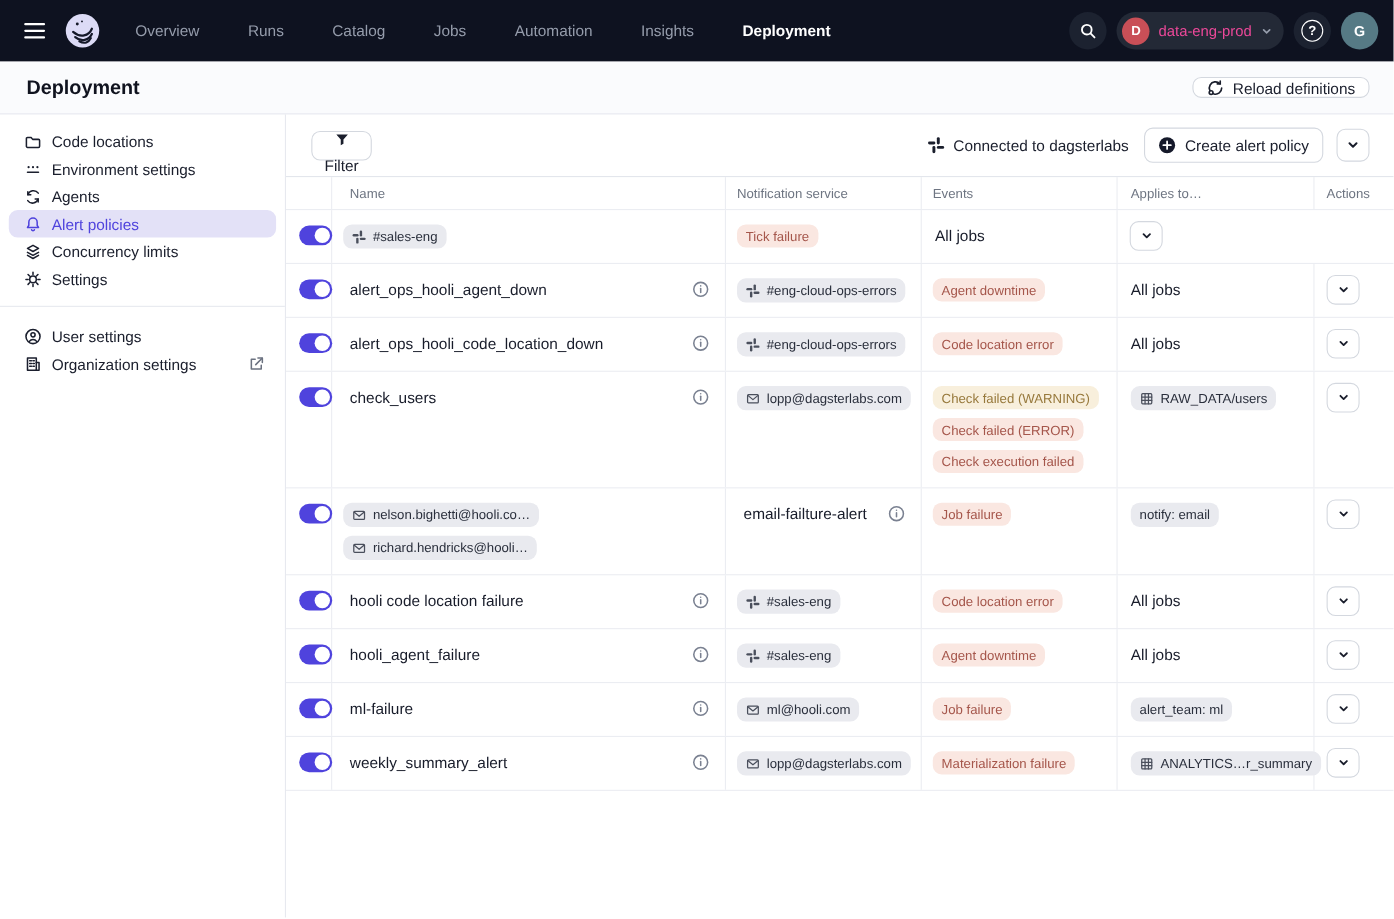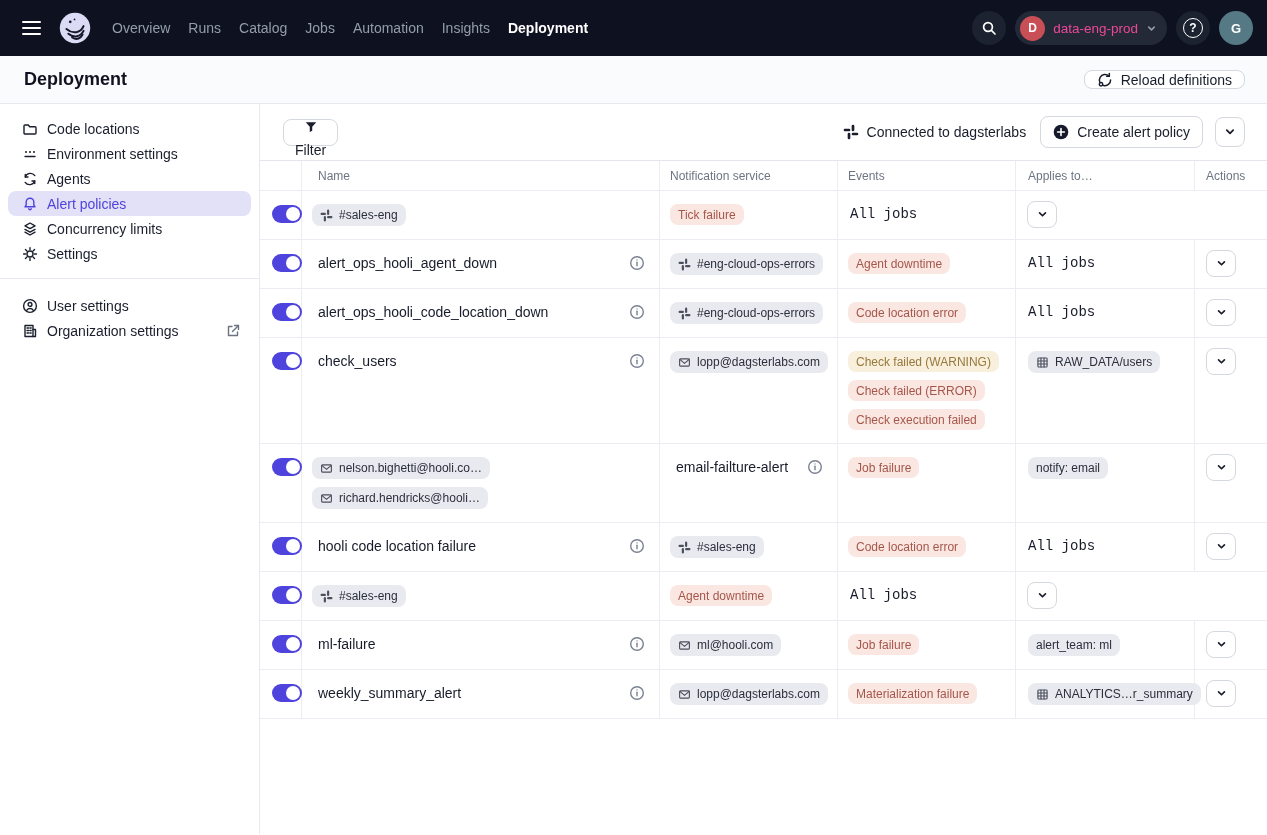--- a/index.html
+++ b/index.html
@@ -4,21 +4,21 @@
 <style>
   * { margin:0; padding:0; box-sizing:border-box; }
   html,body { width:1267px; height:835px; overflow:hidden; background:#fff;
     font-family:"Liberation Sans", sans-serif; color:#181c2a; }
 
   
   .topnav { height:56px; background:#0e1220; display:flex; align-items:center; padding:0 14px 0 14px; }
   .hamburger { width:34px; height:34px; display:flex; flex-direction:column; justify-content:center; gap:4px; background:none; border:none; cursor:pointer; padding:0 8px; }
   .hamburger span { display:block; width:19px; height:2px; background:#fff; border-radius:1px; }
   .logo { width:38px; height:38px; margin:0 6px 0 8px; flex:0 0 auto; }
-  .nav-items { display:flex; align-items:center; gap:18px; margin-left:12px; }
+  .nav-items { display:flex; align-items:center; gap:44px; margin-left:23px; }
   .nav-item { font-size:14px; color:#959cab; cursor:pointer; }
   .nav-item.active { color:#ffffff; font-weight:700; }
   .topnav-right { margin-left:auto; display:flex; align-items:center; gap:9px; }
   .circle-btn { width:34px; height:34px; border-radius:50%; background:#1c2230; border:none; display:flex; align-items:center; justify-content:center; cursor:pointer; color:#fff; }
   .workspace { height:34px; background:#232936; border-radius:17px; display:flex; align-items:center; gap:8px; padding:0 10px 0 5px; cursor:pointer; }
   .ws-badge { width:25px; height:25px; border-radius:50%; background:#c94f57; color:#fff; font-size:12px; font-weight:700; display:flex; align-items:center; justify-content:center; }
   .ws-name { color:#ec4899; font-size:13.5px; }
   .help-q { width:20px; height:20px; border:1.6px solid #fff; border-radius:50%; color:#fff; font-size:12px; font-weight:700; display:flex; align-items:center; justify-content:center; }
   .avatar { width:34px; height:34px; border-radius:50%; background:#567a85; color:#fff; font-size:13px; font-weight:600; display:flex; align-items:center; justify-content:center; cursor:pointer; }
 
@@ -63,21 +63,21 @@
   .info-ic { margin-left:auto; color:#7a8191; display:flex; cursor:pointer; padding-top:2px; }
   .td.c-notif { padding:13px 10px; display:flex; flex-direction:column; gap:8px; align-items:flex-start; }
   .td.c-events { padding:13px 10px; display:flex; flex-direction:column; gap:8px; align-items:flex-start; }
   .td.c-applies { padding:13px 12px; display:flex; flex-direction:column; gap:8px; align-items:flex-start; }
   .td.c-actions { padding:10px 0 0 11px; }
   .pill { display:inline-flex; align-items:center; gap:6px; height:22px; background:#e9eaef; border-radius:8px; padding:0 8px; font-size:12px; color:#2a2f3c; white-space:nowrap; }
   .pill .ic { display:flex; color:#4a4f5c; }
   .badge { display:inline-flex; align-items:center; height:21px; border-radius:8px; padding:0 8px; font-size:12px; white-space:nowrap; }
   .badge.error { background:#fae7e1; color:#a5564b; }
   .badge.warning { background:#f8efdc; color:#97793c; }
-  .applies-text { font-size:14px; color:#181c2a; line-height:20px;font-family:Liberation Mono, monospace; }
+  .applies-text { font-size:14px; color:#181c2a; line-height:20px; }
   .toggle { width:30px; height:18px; border-radius:9px; background:#4f43dd; position:relative; cursor:pointer; border:none; }
   .toggle .knob { position:absolute; top:2px; right:2px; width:14px; height:14px; border-radius:50%; background:#fff; }
   .row-action { width:30px; height:27px; justify-content:center; padding:0; }
   svg { display:block; }
 </style>
 </head>
 <body>
 
 <nav class="topnav">
   <button class="hamburger">
@@ -550,20 +550,30 @@
                     <path d="M2.8 4.2L6 7.4l3.2-3.2"></path>
                   </svg>
                 </span>
       </button>
     </div>
           </div>
           <div class="tr">
     <div class="td c-toggle">
       <button class="toggle" aria-checked="true"><span class="knob"></span></button>
     </div>
+    <div class="td c-name">
+      <span class="name-text">hooli_agent_failure</span>
+      <span class="info-ic">
+                <svg viewBox="0 0 16 16" width="16" height="16" fill="none" stroke="currentColor" stroke-width="1.4" stroke-linecap="round" stroke-linejoin="round">
+                  <circle cx="8" cy="8" r="6.3"></circle>
+                  <path d="M8 7.2v3.6"></path>
+                  <circle cx="8" cy="4.9" r="0.7" fill="currentColor" stroke="none"></circle>
+                </svg>
+              </span>
+    </div>
     <div class="td c-notif">
               <span class="pill">
        <span class="ic">
                   <svg viewBox="0 0 24 24" width="13" height="13" fill="currentColor">
                     <rect x="13" y="1" width="4" height="10" rx="2"></rect>
                     <rect x="13" y="13" width="10" height="4" rx="2"></rect>
                     <rect x="7" y="13" width="4" height="10" rx="2"></rect>
                     <rect x="1" y="7" width="10" height="4" rx="2"></rect>
                   </svg>
                 </span>

